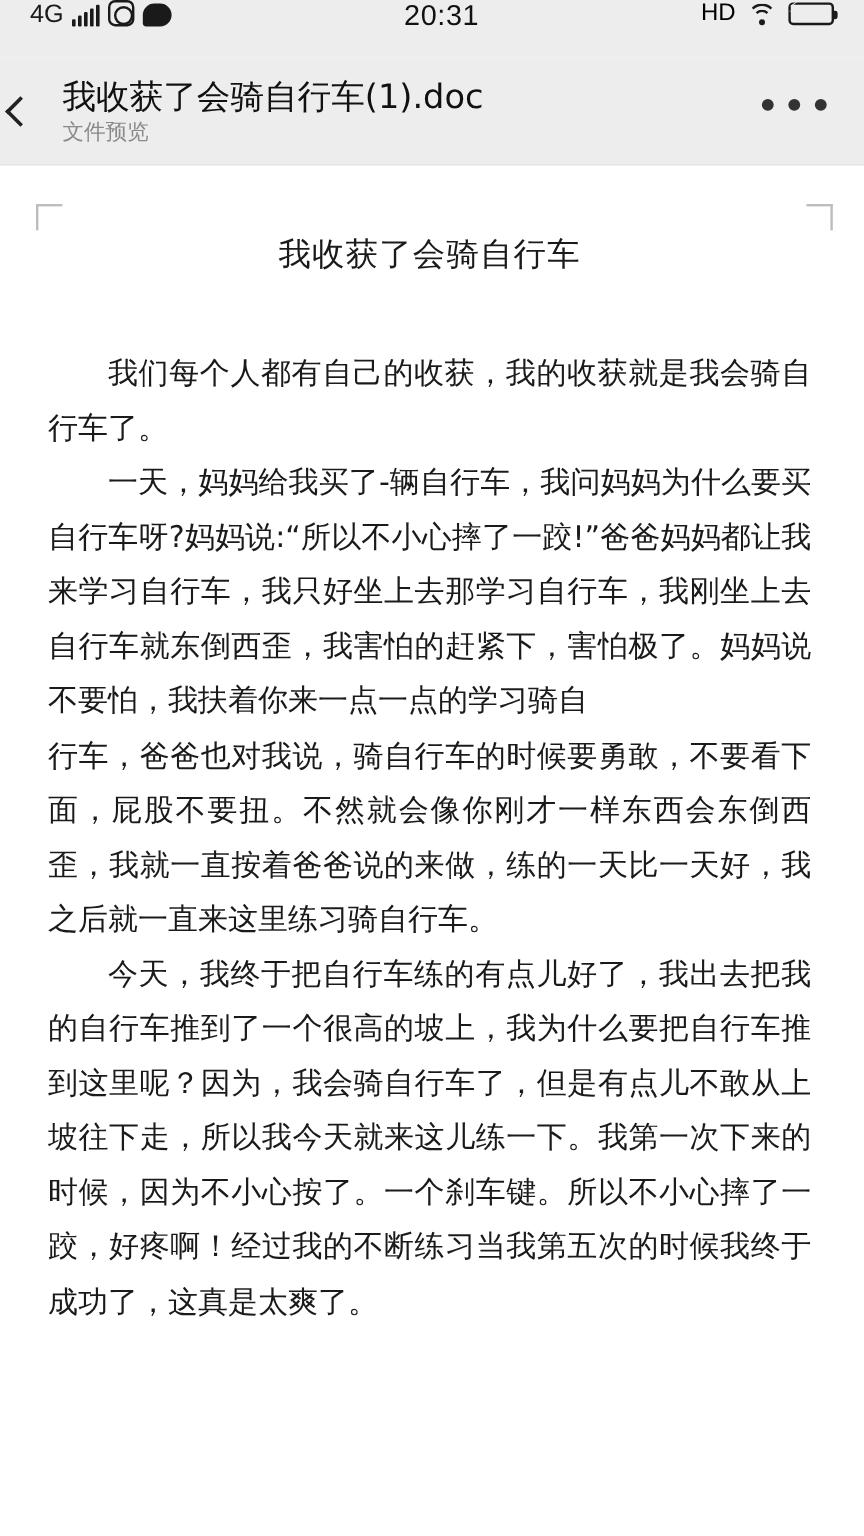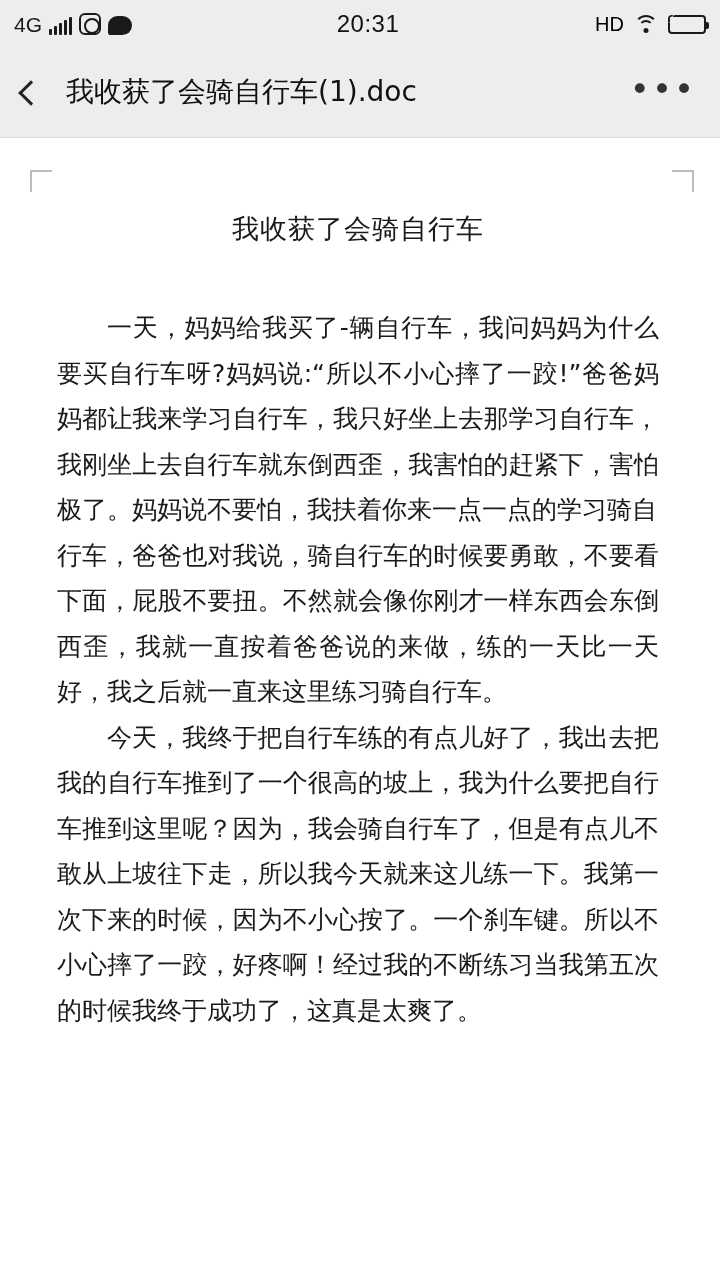--- a/index.html
+++ b/index.html
@@ -15,22 +15,22 @@
     width: 720px;
     height: 1280px;
     background: #ffffff;
   }
 
   
   .status-bar {
     height: 48px;
     background: #ededed;
     display: flex;
-    align-items: center;
-    padding: 0 14px;
+    align-items: flex-start;
+    padding: 0 25px;
     position: relative;
   }
   .status-left {
     display: flex;
     align-items: flex-end;
     gap: 7px;
   }
   .net-type {
     font-size: 21px;
     color: #1a1a1a;
@@ -153,21 +153,21 @@
     font-size: 12px;
     line-height: 1;
   }
 
   
   .nav-bar {
     height: 90px;
     background: #ededed;
     display: flex;
     align-items: center;
-    padding: 0 22px 0 16px;
+    padding: 0 22px 0 2px;
     border-bottom: 1px solid #dcdcdc;
   }
   .back-btn {
     width: 44px; height: 56px;
     display: flex; align-items: center; justify-content: flex-start;
     flex: 0 0 auto;
   }
   .chev {
     width: 18px; height: 18px;
     border-left: 3px solid #222;
@@ -204,21 +204,21 @@
     letter-spacing: 2px;
     line-height: 1;
     padding: 8px 2px 16px 10px;
   }
 
   
   .doc {
     position: relative;
     background: #ffffff;
     height: calc(1280px - 48px - 90px);
-    padding: 17px;
+    padding: 0;
     overflow: hidden;
   }
   .corner {
     position: absolute;
     width: 22px; height: 22px;
     border-color: #bdbdbd;
     border-style: solid;
     border-width: 0;
   }
   .corner.tl { top: 32px; left: 30px; border-left-width: 2px; border-top-width: 2px; }
@@ -280,29 +280,31 @@
       </span>
     </div>
   </div>
 
   <div class="nav-bar">
     <div class="back-btn">
       <span class="chev"></span>
     </div>
     <div class="nav-titles">
       <div class="nav-title">我收获了会骑自行车(1).doc</div>
+      <div class="nav-sub">文件预览</div>
     </div>
     <div class="more-btn">•••</div>
   </div>
 
   <div class="doc">
     <span class="corner tl"></span>
     <span class="corner tr"></span>
 
     <div class="doc-inner">
       <div class="doc-title">我收获了会骑自行车</div>
+      <p class="doc-p indent">我们每个人都有自己的收获，我的收获就是我会骑自行车了。</p>
       <p class="doc-p indent">一天，妈妈给我买了-辆自行车，我问妈妈为什么要买自行车呀?妈妈说:“所以不小心摔了一跤!”爸爸妈妈都让我来学习自行车，我只好坐上去那学习自行车，我刚坐上去自行车就东倒西歪，我害怕的赶紧下，害怕极了。妈妈说不要怕，我扶着你来一点一点的学习骑自</p>
       <p class="doc-p">行车，爸爸也对我说，骑自行车的时候要勇敢，不要看下面，屁股不要扭。不然就会像你刚才一样东西会东倒西歪，我就一直按着爸爸说的来做，练的一天比一天好，我之后就一直来这里练习骑自行车。</p>
       <p class="doc-p indent">今天，我终于把自行车练的有点儿好了，我出去把我的自行车推到了一个很高的坡上，我为什么要把自行车推到这里呢？因为，我会骑自行车了，但是有点儿不敢从上坡往下走，所以我今天就来这儿练一下。我第一次下来的时候，因为不小心按了。一个刹车键。所以不小心摔了一跤，好疼啊！经过我的不断练习当我第五次的时候我终于成功了，这真是太爽了。</p>
     </div>
   </div>
 
 </div>
 
 </body></html>

